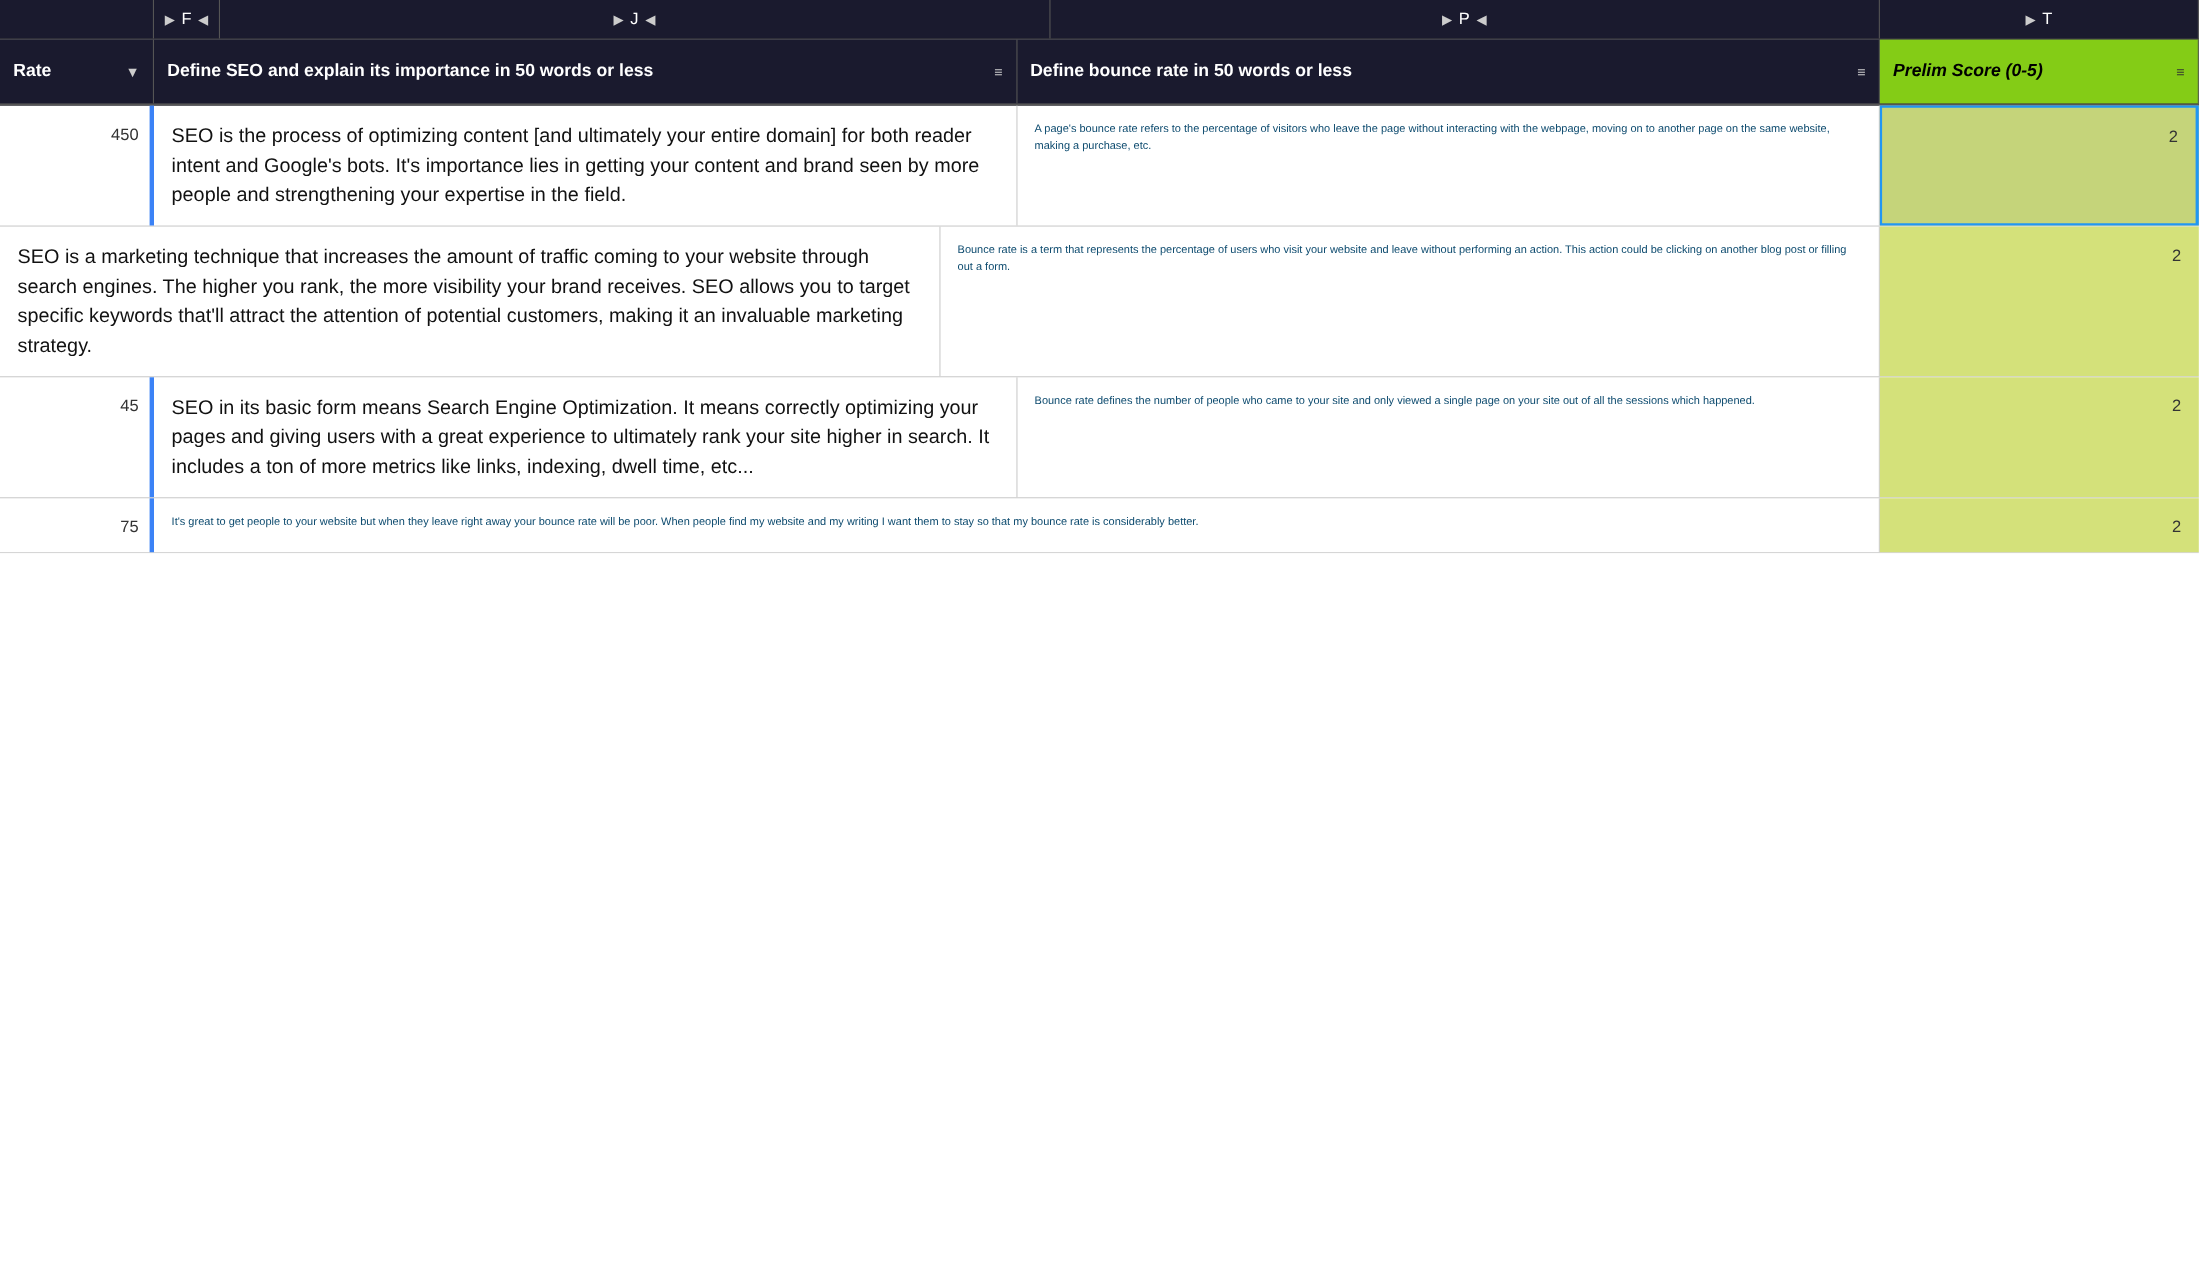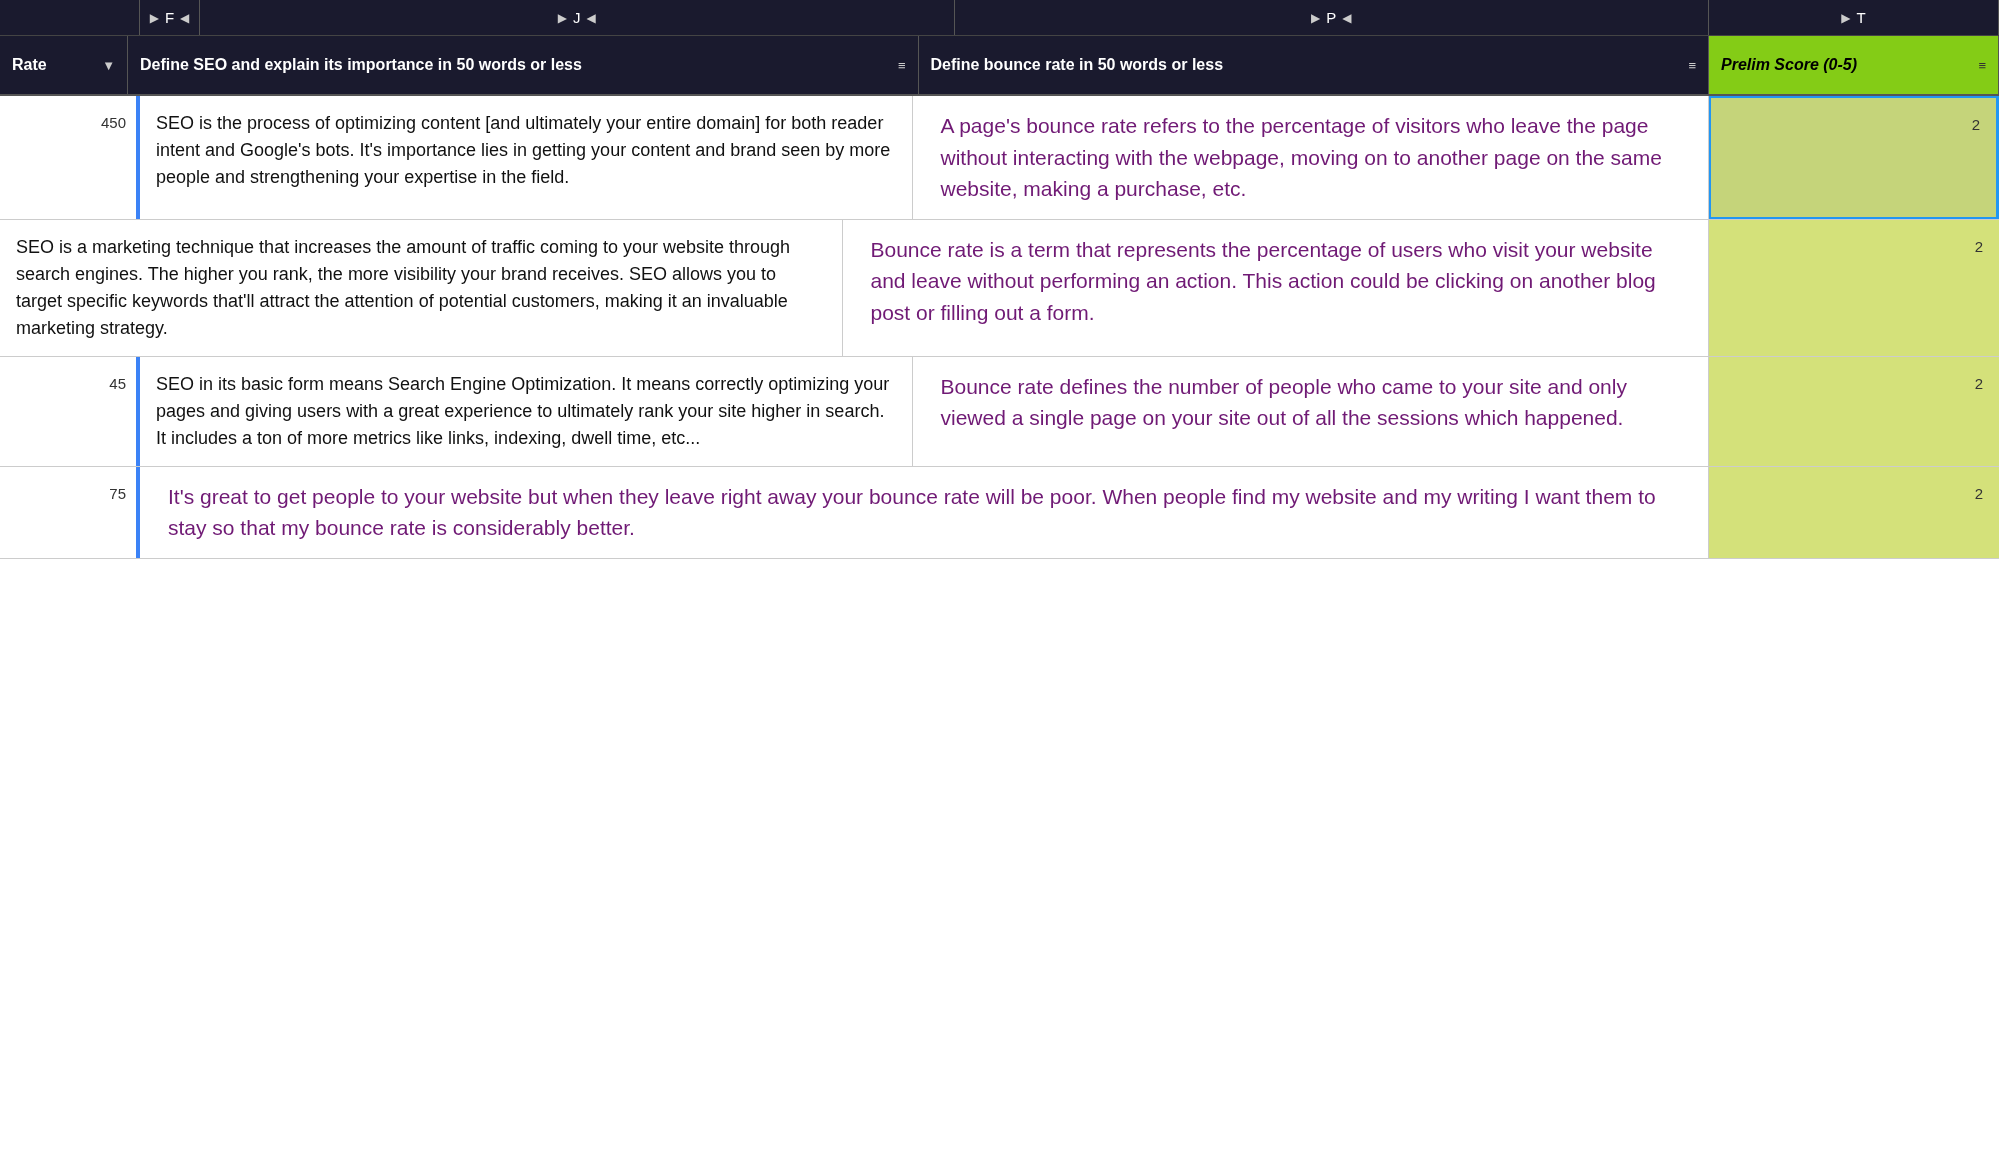--- a/index.html
+++ b/index.html
@@ -85,21 +85,21 @@
       display: flex;
       align-items: center;
       padding: 10px 12px;
       border-right: 1px solid #555;
       font-weight: bold;
       font-size: 16px;
       gap: 8px;
     }
 
     .header-cell.rate-header {
-      width: 128px;
+      width: 140px;
       justify-content: space-between;
     }
 
     .header-cell.col-j-header {
       flex: 1;
       min-width: 580px;
       justify-content: space-between;
     }
 
     .header-cell.col-p-header {
@@ -155,25 +155,25 @@
       padding: 14px 16px;
       border-right: 1px solid #ccc;
       font-size: 18px;
       line-height: 1.5;
       color: #111;
     }
 
     .cell-p {
       flex: 1;
       min-width: 480px;
-      padding: 14px 28px;
+      padding: 14px 16px;
       border-right: 1px solid #ccc;
-      font-size: 21px;
+      font-size: 10px;
       line-height: 1.5;
-      color: #701a75;
+      color: #0c4a6e;
     }
 
     .cell-t {
       flex: 0 0 290px;
       padding: 14px 16px;
       font-size: 15px;
       color: #333;
       display: flex;
       align-items: flex-start;
       justify-content: flex-end;

